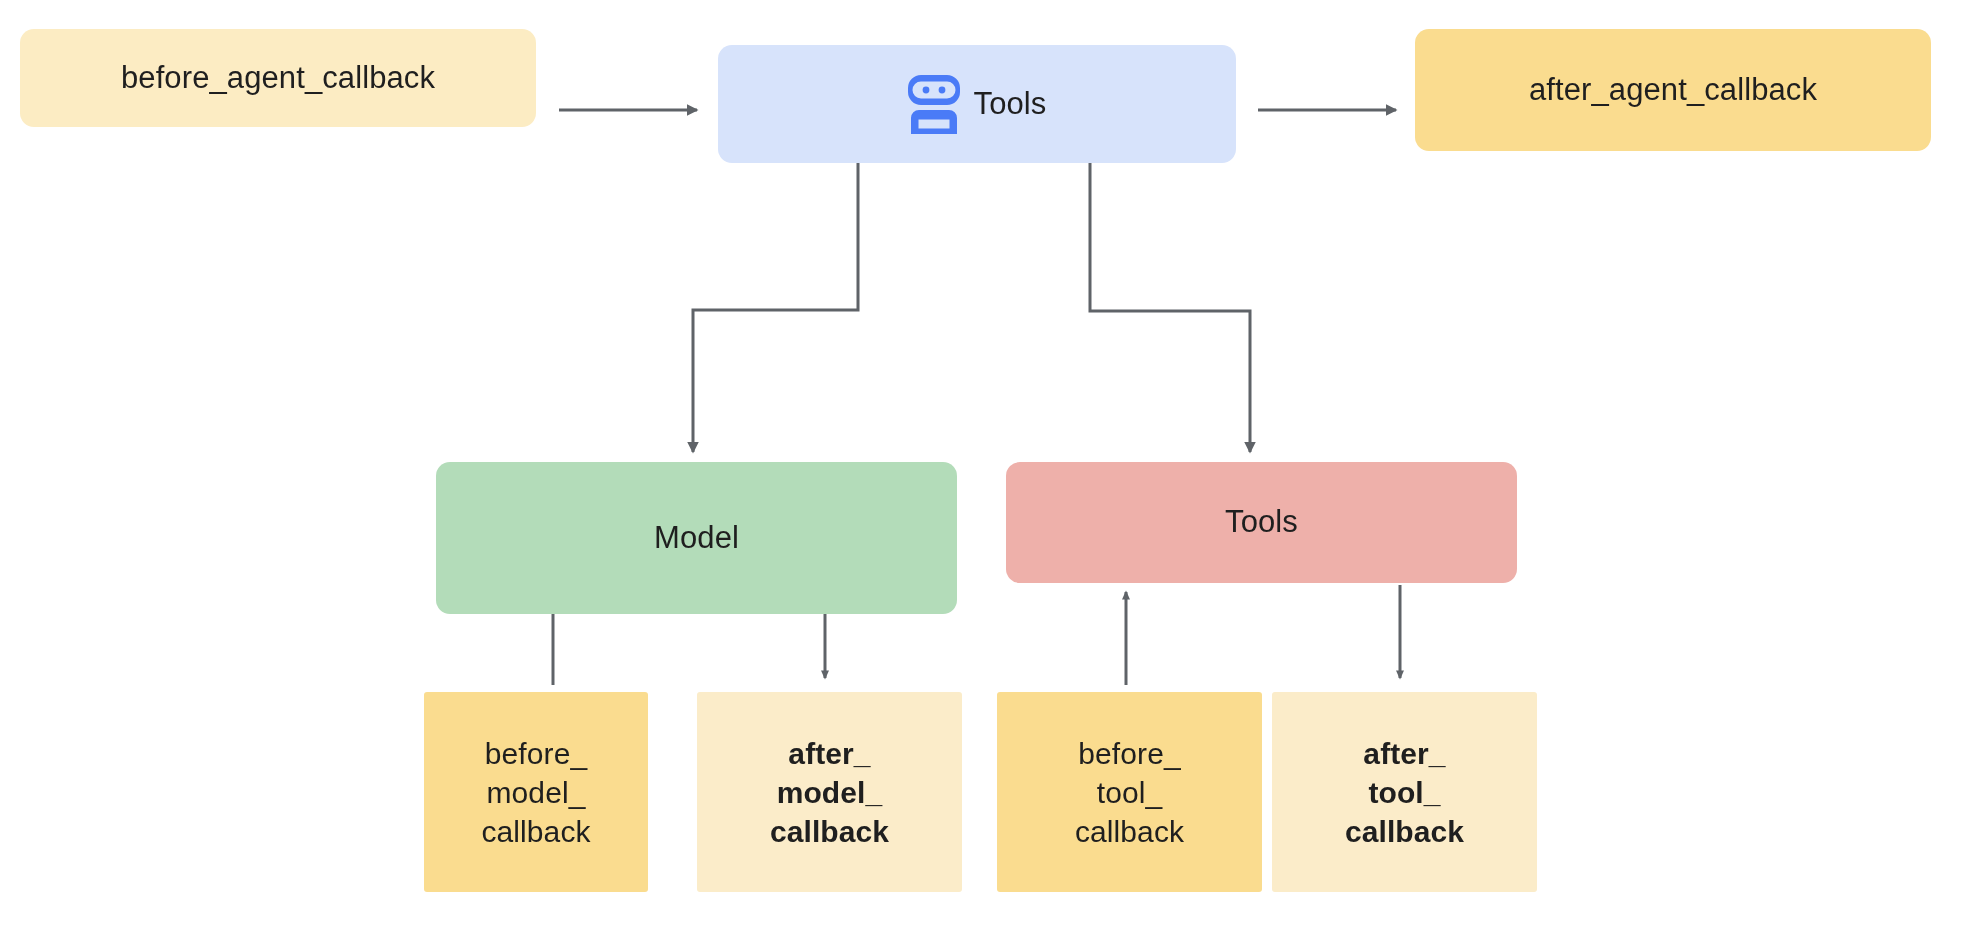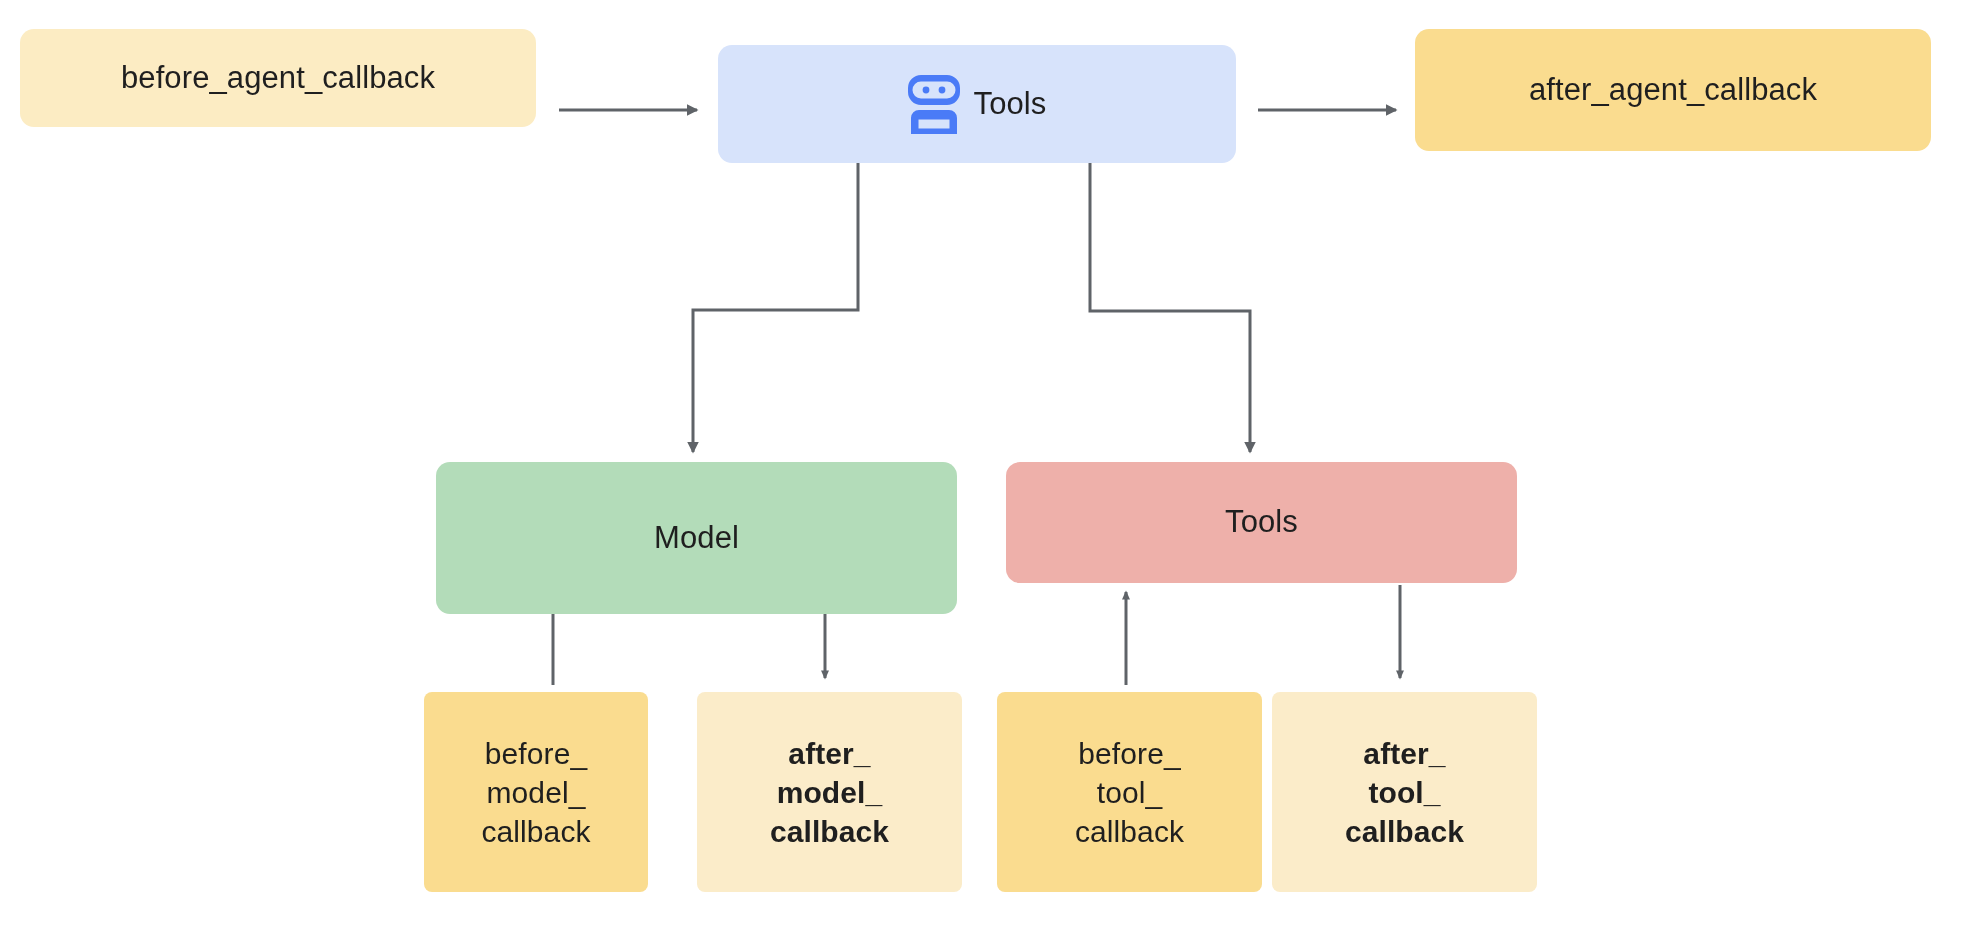--- a/index.html
+++ b/index.html
@@ -60,21 +60,21 @@
   }
   #node-tools {
     left: 1006px; top: 462px; width: 511px; height: 121px;
     background: #eeb0aa;
     font-size: 31px;
   }
 
   
   .cb {
     font-size: 30px;
-    border-radius: 8px;
+    border-radius: 3px;
     height: 200px;
     top: 692px;
   }
   .cb-before { background: #fadc8f; }
   .cb-after  { background: #fbecc9; font-weight: bold; }
   #node-before-model { left: 424px; width: 224px; }
   #node-after-model  { left: 697px; width: 265px; }
   #node-before-tool  { left: 997px; width: 265px; }
   #node-after-tool   { left: 1272px; width: 265px; }
 

